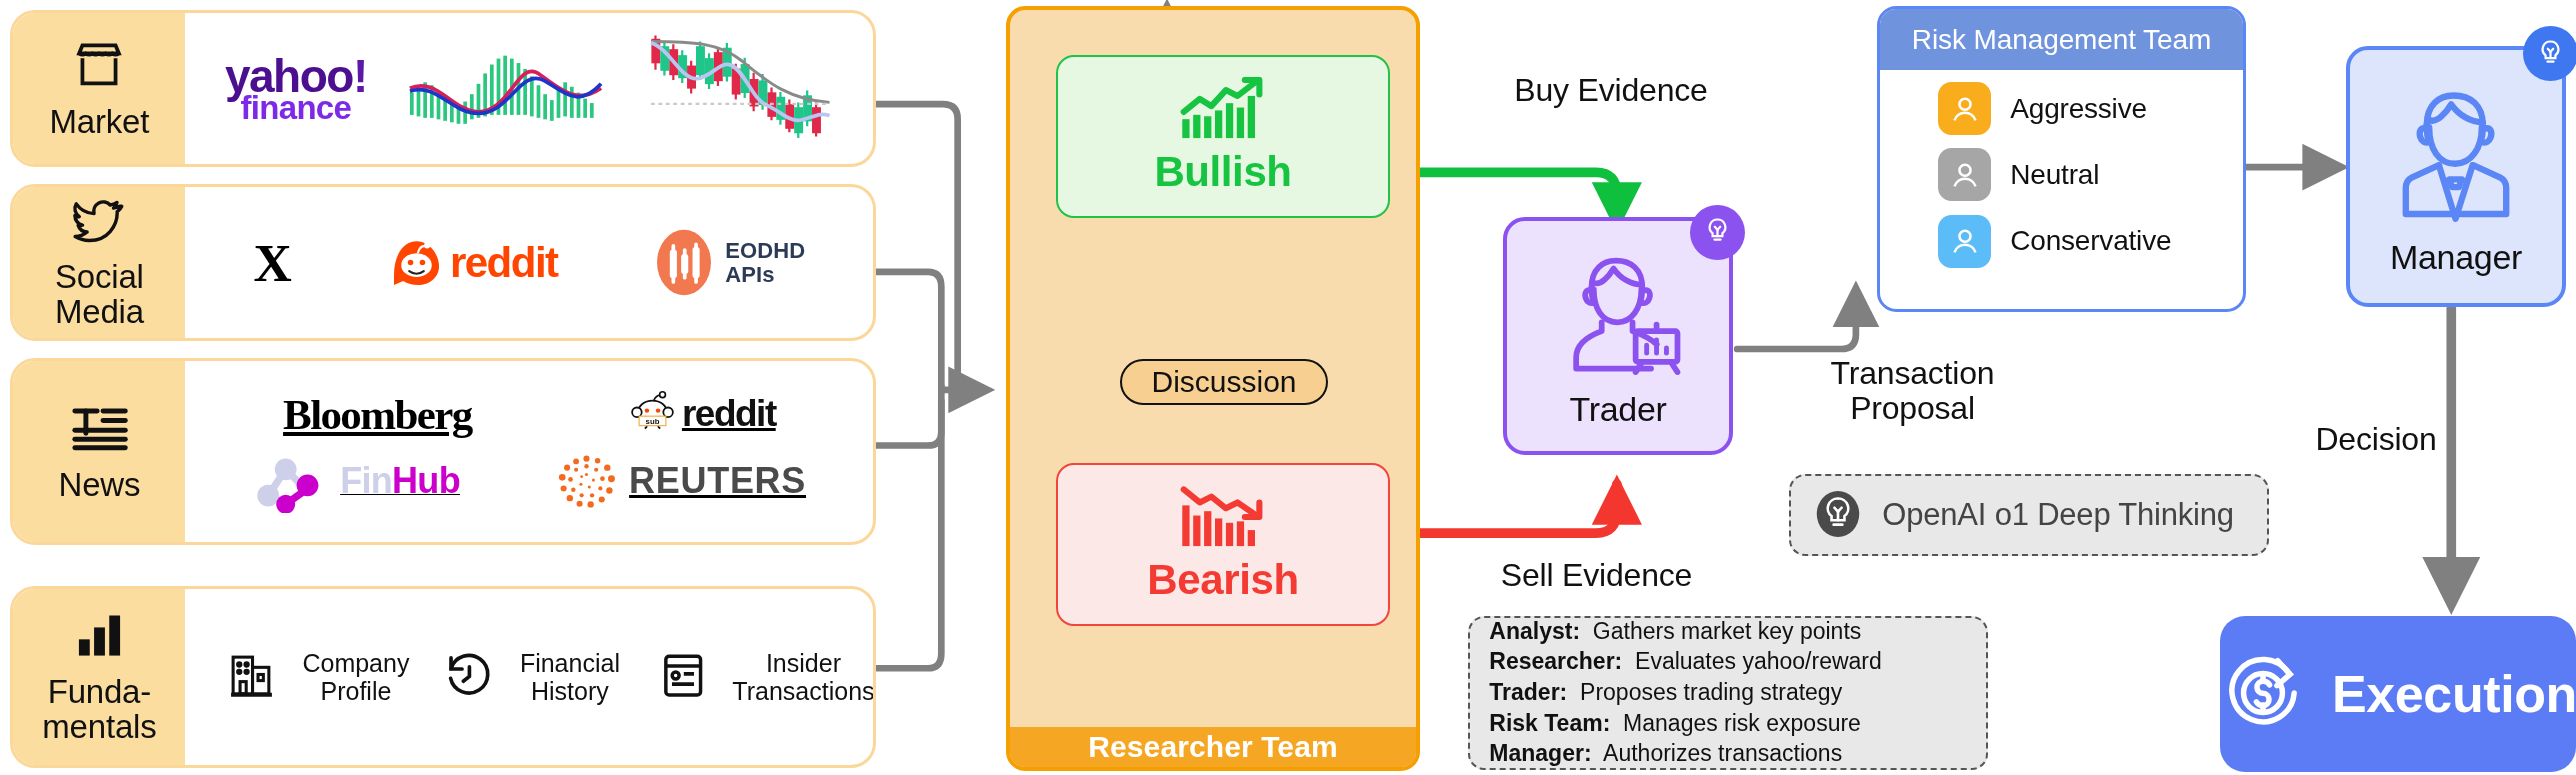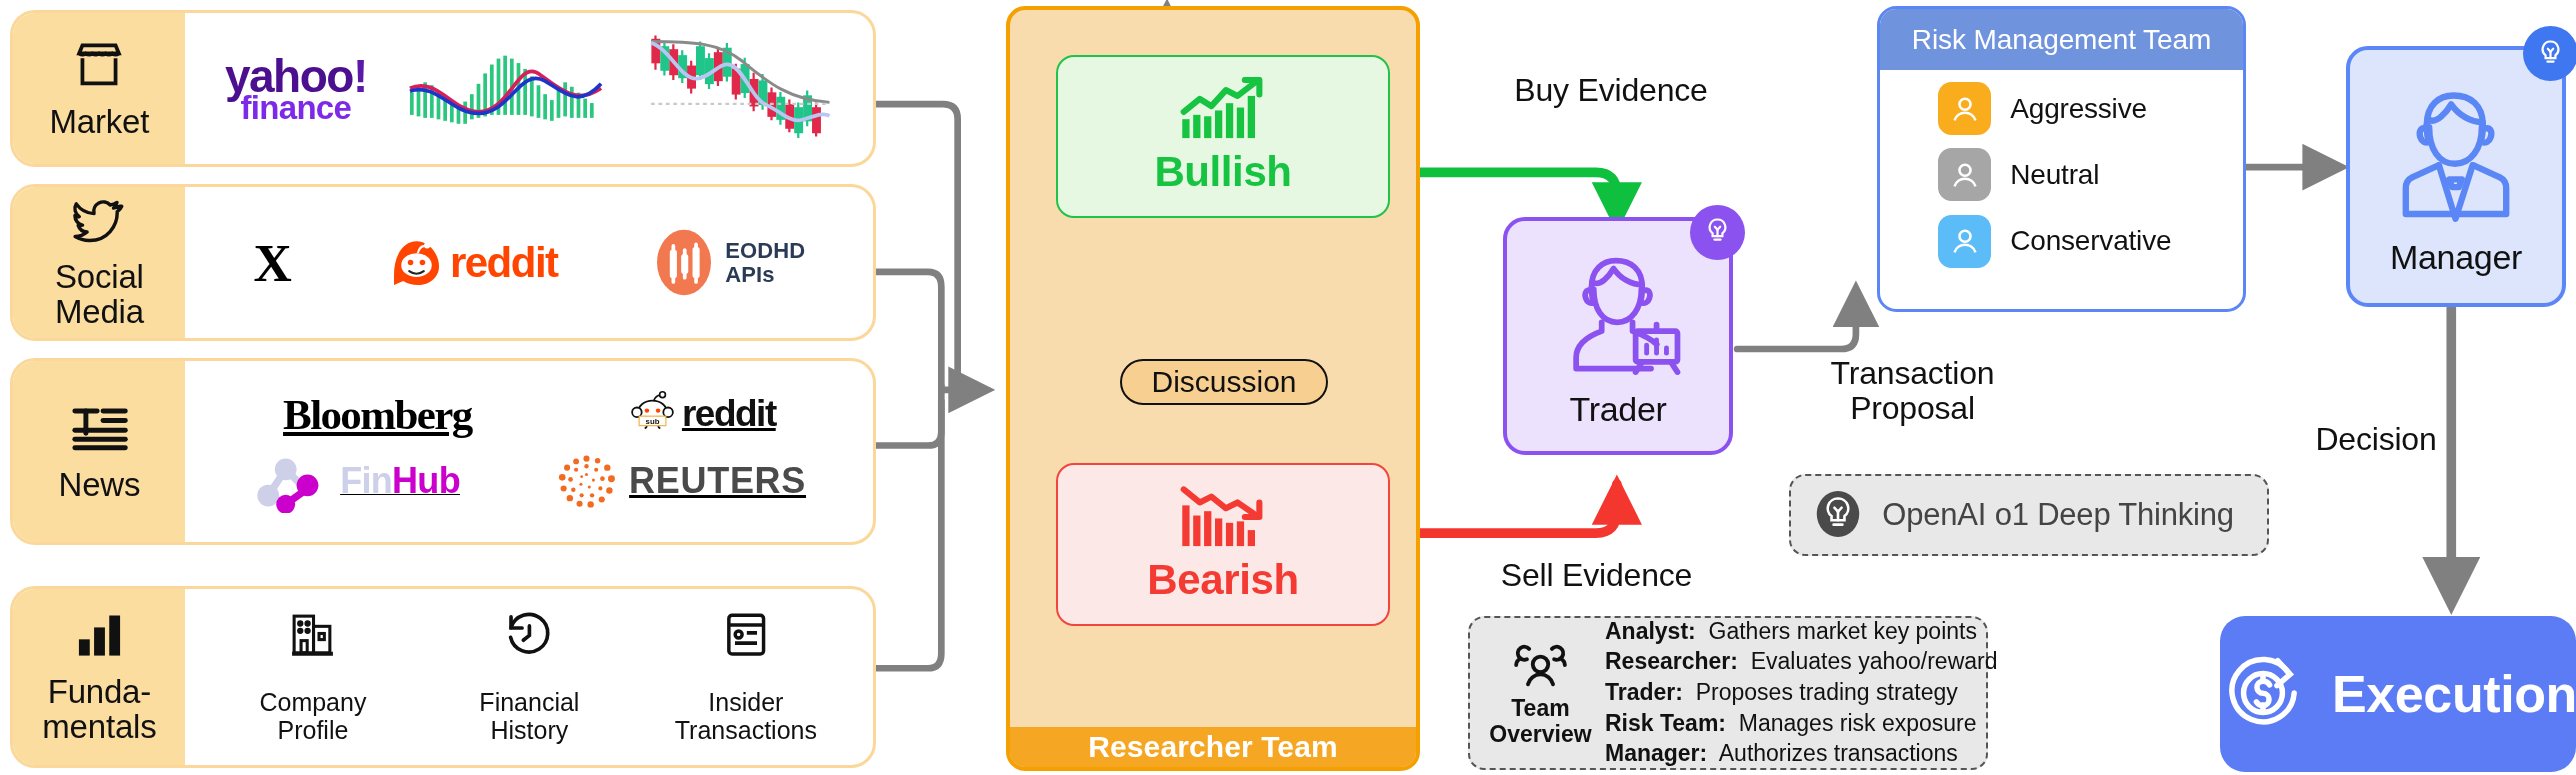--- a/index.html
+++ b/index.html
@@ -72,21 +72,21 @@
   .finhub .fh1 { font-size: 36px; font-weight: 900; color:#cdd0e8; letter-spacing:-0.7px;}
   .finhub .fh2 { font-size: 36px; font-weight: 900; color:#cc00cc; letter-spacing:-0.7px;}
   .reddit-wm { display:flex; align-items:center; gap:7.4px; }
   .reddit-wm .rdtext { font-size: 42px; font-weight: 900; color:#ff4500; letter-spacing:-1.5px; }
   .subreddit-wm { display:flex; align-items:center; gap:4.5px; }
   .subreddit-wm .rdtext { font-size: 37px; font-weight: 900; color:#111; letter-spacing:-1.5px; }
   .eodhd { display:flex; align-items:center; gap:12px; }
   .eodhd .eotext { font-size:22px; font-weight:900; color:#2b3a55; line-height:1.05; letter-spacing:0.1px;}
   .xlogo { font-size: 53px; font-weight: 900; color:#000; font-family:"Liberation Serif", serif; }
 
-  .fund-item { display:flex; flex-direction:column; align-items:center; gap:26px; width: 171px; }
+  .fund-item { display:flex; flex-direction:row; align-items:center; gap:26px; width: 171px; }
   .fund-item .fi-label { font-size: 25px; color:#111; text-align:center; line-height:1.12; }
 
   
   #researcher {
     position:absolute;
     border: 4.5px solid #f5a000;
     border-radius: 19.3px;
     background: #f8dcad;
     overflow:hidden;
   }
@@ -683,32 +683,20 @@
             <path d="M12 15 V10.9"></path>
           <path d="M12 10.9 L10.3 9"></path>
             <path d="M12 10.9 L13.7 9"></path>
         </g>
       </svg>
     </span>
     <span class="oa-label">OpenAI o1 Deep Thinking</span>
   </div>
 
   <div class="dashed-box" id="team-overview" style="left:1468px; top:616px; width:520px; height:154px;">
-    <div class="to-left">
-      <span>
-        <svg width="59" height="52" viewBox="0 0 32 28" fill="none" stroke="#111" stroke-width="2.1" stroke-linecap="round">
-          <circle cx="16" cy="14.2" r="4.2"></circle>
-          <path d="M9.2 25 A7 7 0 0 1 22.8 25"></path>
-          <path d="M8.6 11.4 a3.5 3.5 0 1 1 1.2-5.6 M5.4 11 q-2.6 1 -2.6 3.6"></path>
-          <path d="M23.4 11.4 a3.5 3.5 0 1 0 -1.2-5.6 M26.6 11 q2.6 1 2.6 3.6"></path>
-        </svg>
-      </span>
-      <span class="to-title" style="white-space:pre-line;">Team
-Overview</span>
-    </div>
     <div class="to-rows">
       <div class="to-row">
         <span class="to-role">Analyst:</span>&nbsp;
         <span>Gathers market key points</span>
       </div>
       <div class="to-row">
         <span class="to-role">Researcher:</span>&nbsp;
         <span>Evaluates yahoo/reward</span>
       </div>
       <div class="to-row">

